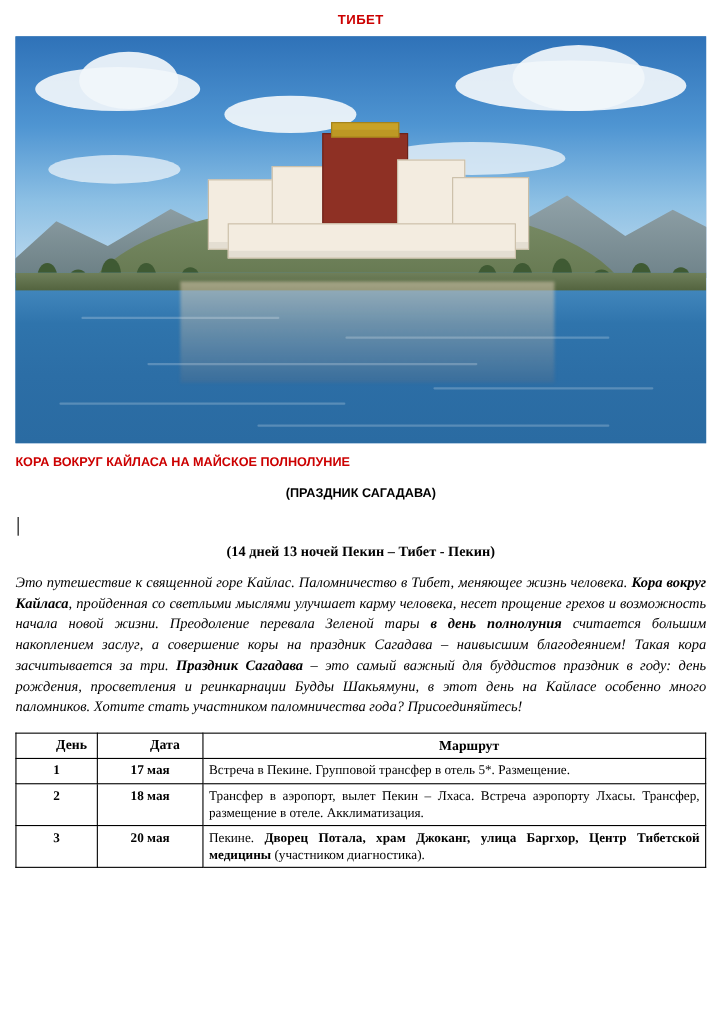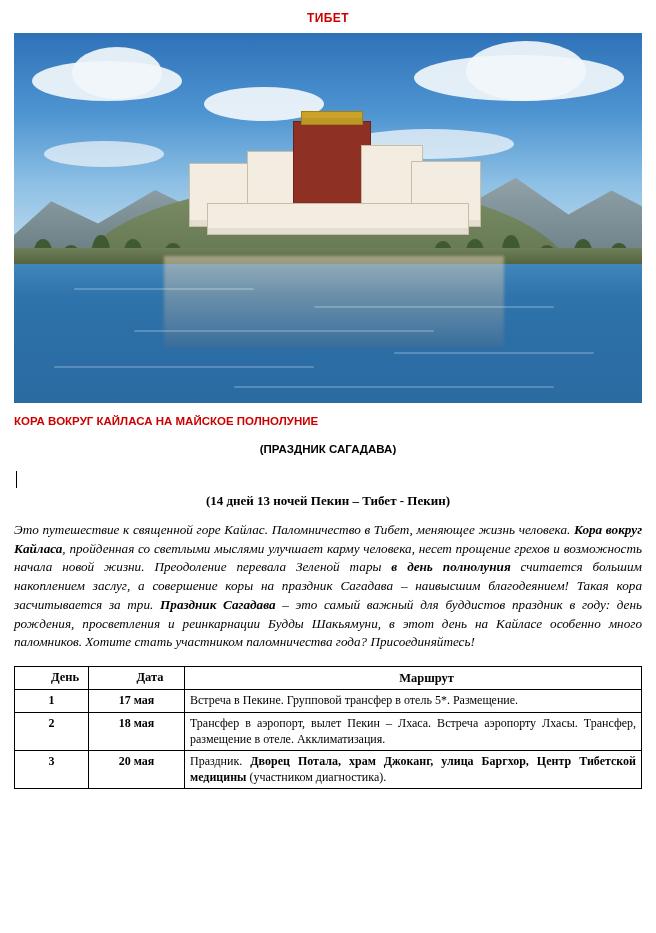--- a/index.html
+++ b/index.html
@@ -281,18 +281,18 @@
         <td class="col-route"><span>Встреча в Пекине. Групповой трансфер в отель 5*. Размещение.</span><b></b><span></span></td>
       </tr>
       <tr>
         <td class="col-day">2</td>
         <td class="col-date">18 мая</td>
         <td class="col-route"><span>Трансфер в аэропорт, вылет Пекин – Лхаса. Встреча аэропорту Лхасы. Трансфер, размещение в отеле. Акклиматизация.</span><b></b><span></span></td>
       </tr>
       <tr>
         <td class="col-day">3</td>
         <td class="col-date">20 мая</td>
-        <td class="col-route"><span>Праздник. </span><b>Дворец Потала, храм Джоканг, улица Баргхор, Центр Тибетской медицины</b><span> (участником диагностика).</span></td>
+        <td class="col-route"><span>Пекине. </span><b>Дворец Потала, храм Джоканг, улица Баргхор, Центр Тибетской медицины</b><span> (участником диагностика).</span></td>
       </tr>
     </tbody>
   </table>
 
 </div>
 
 </body></html>

